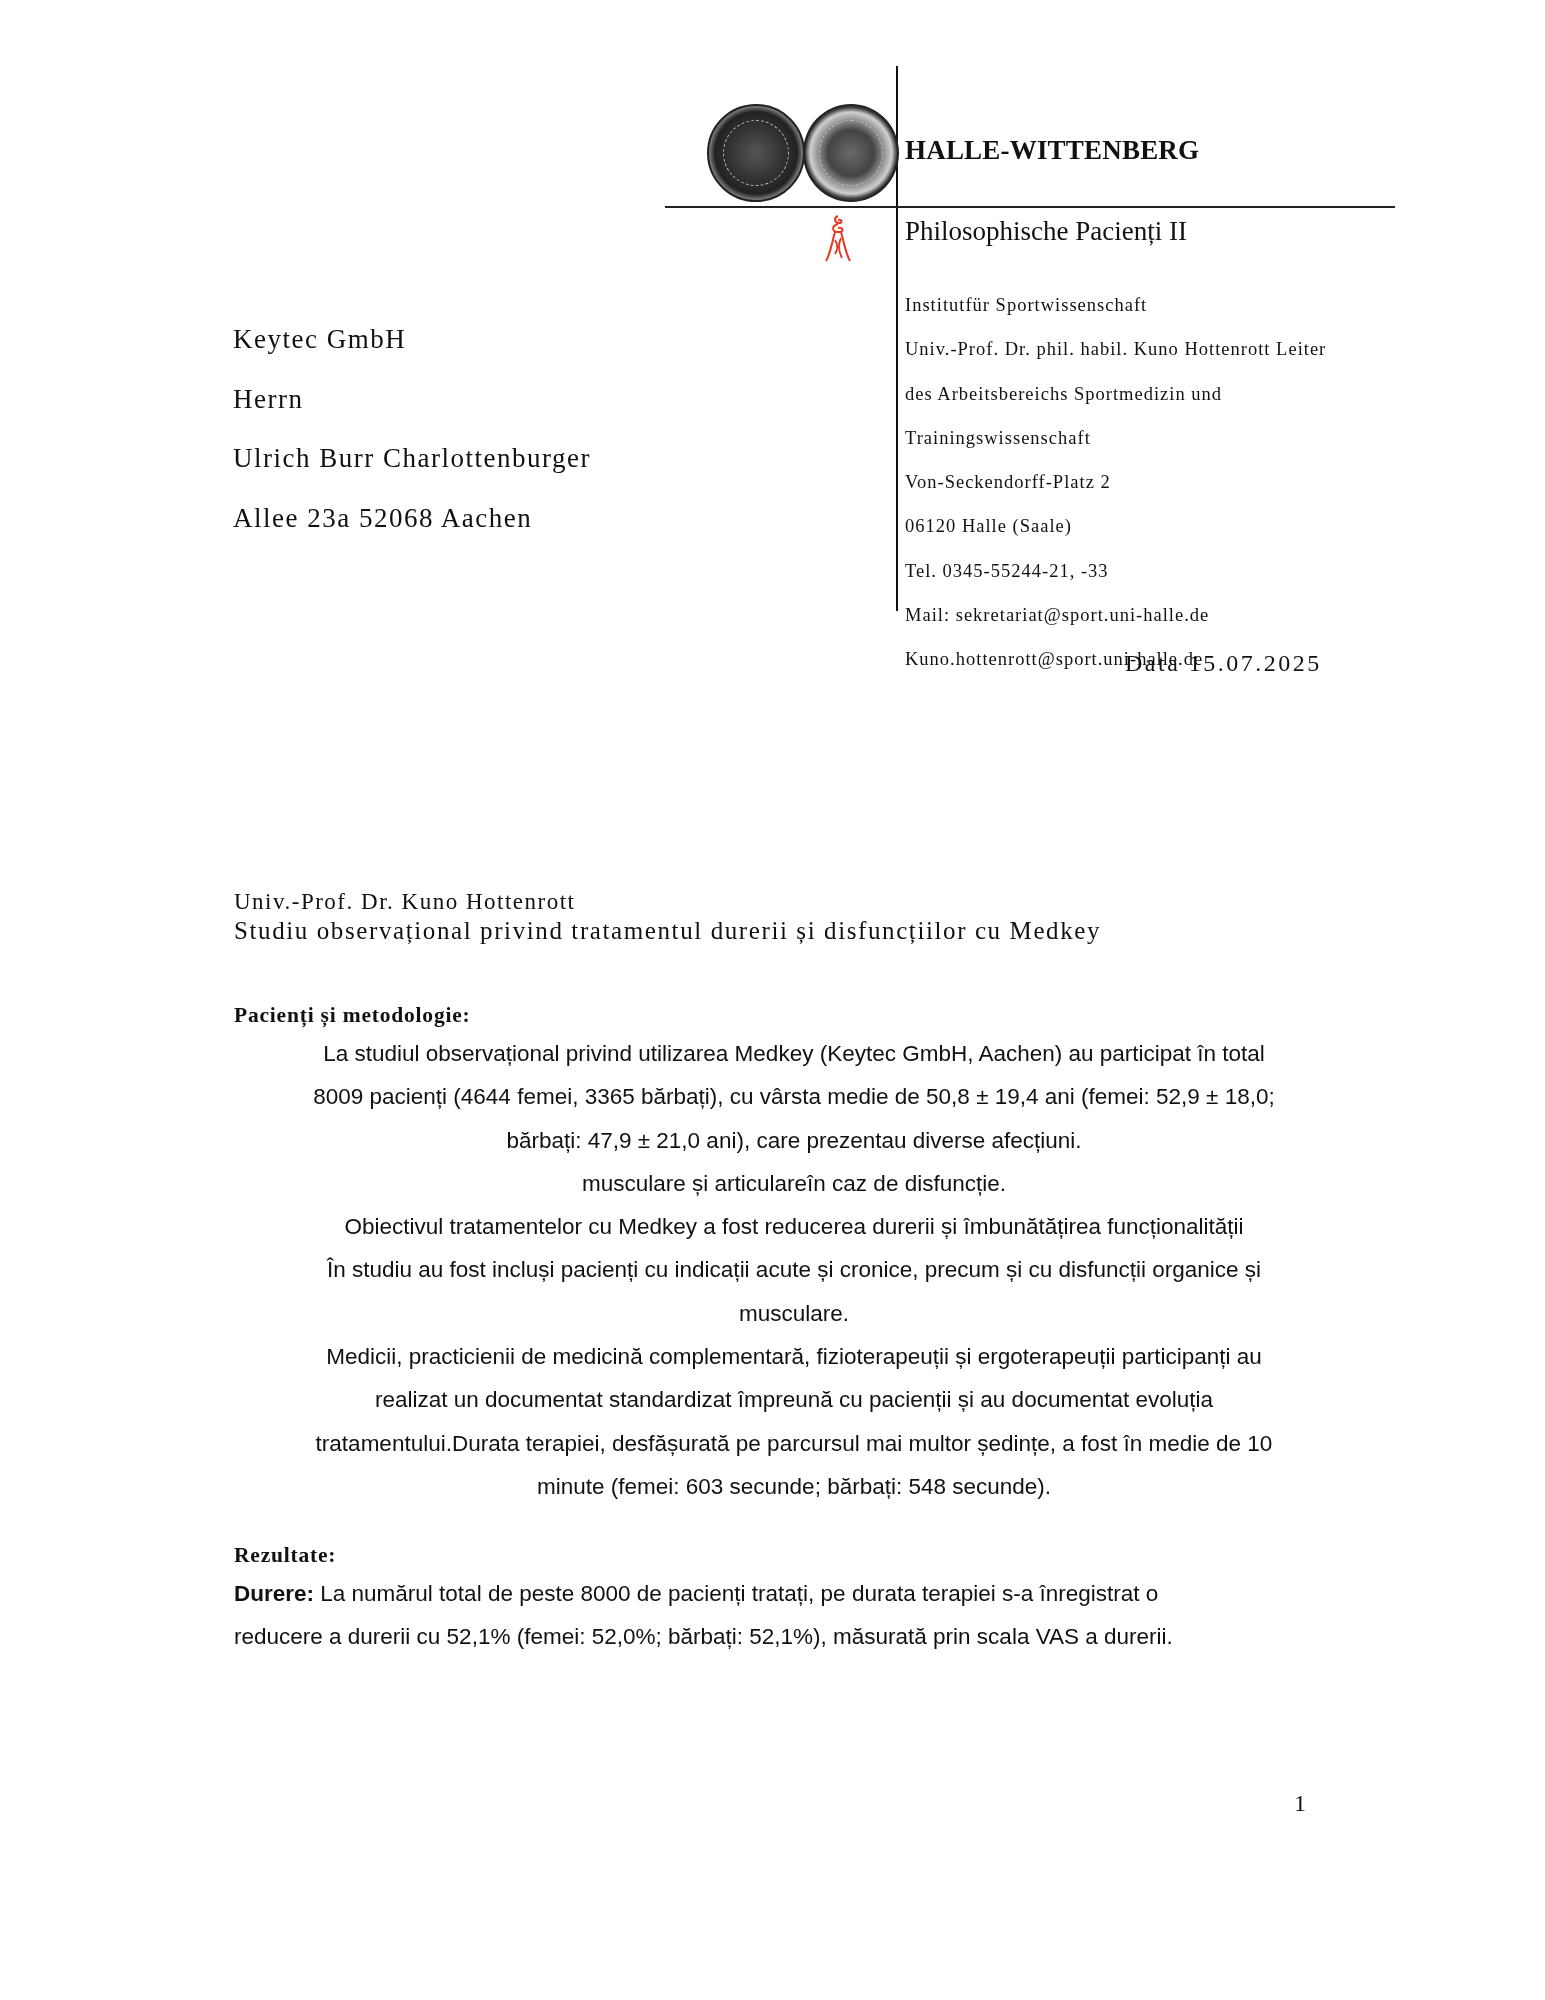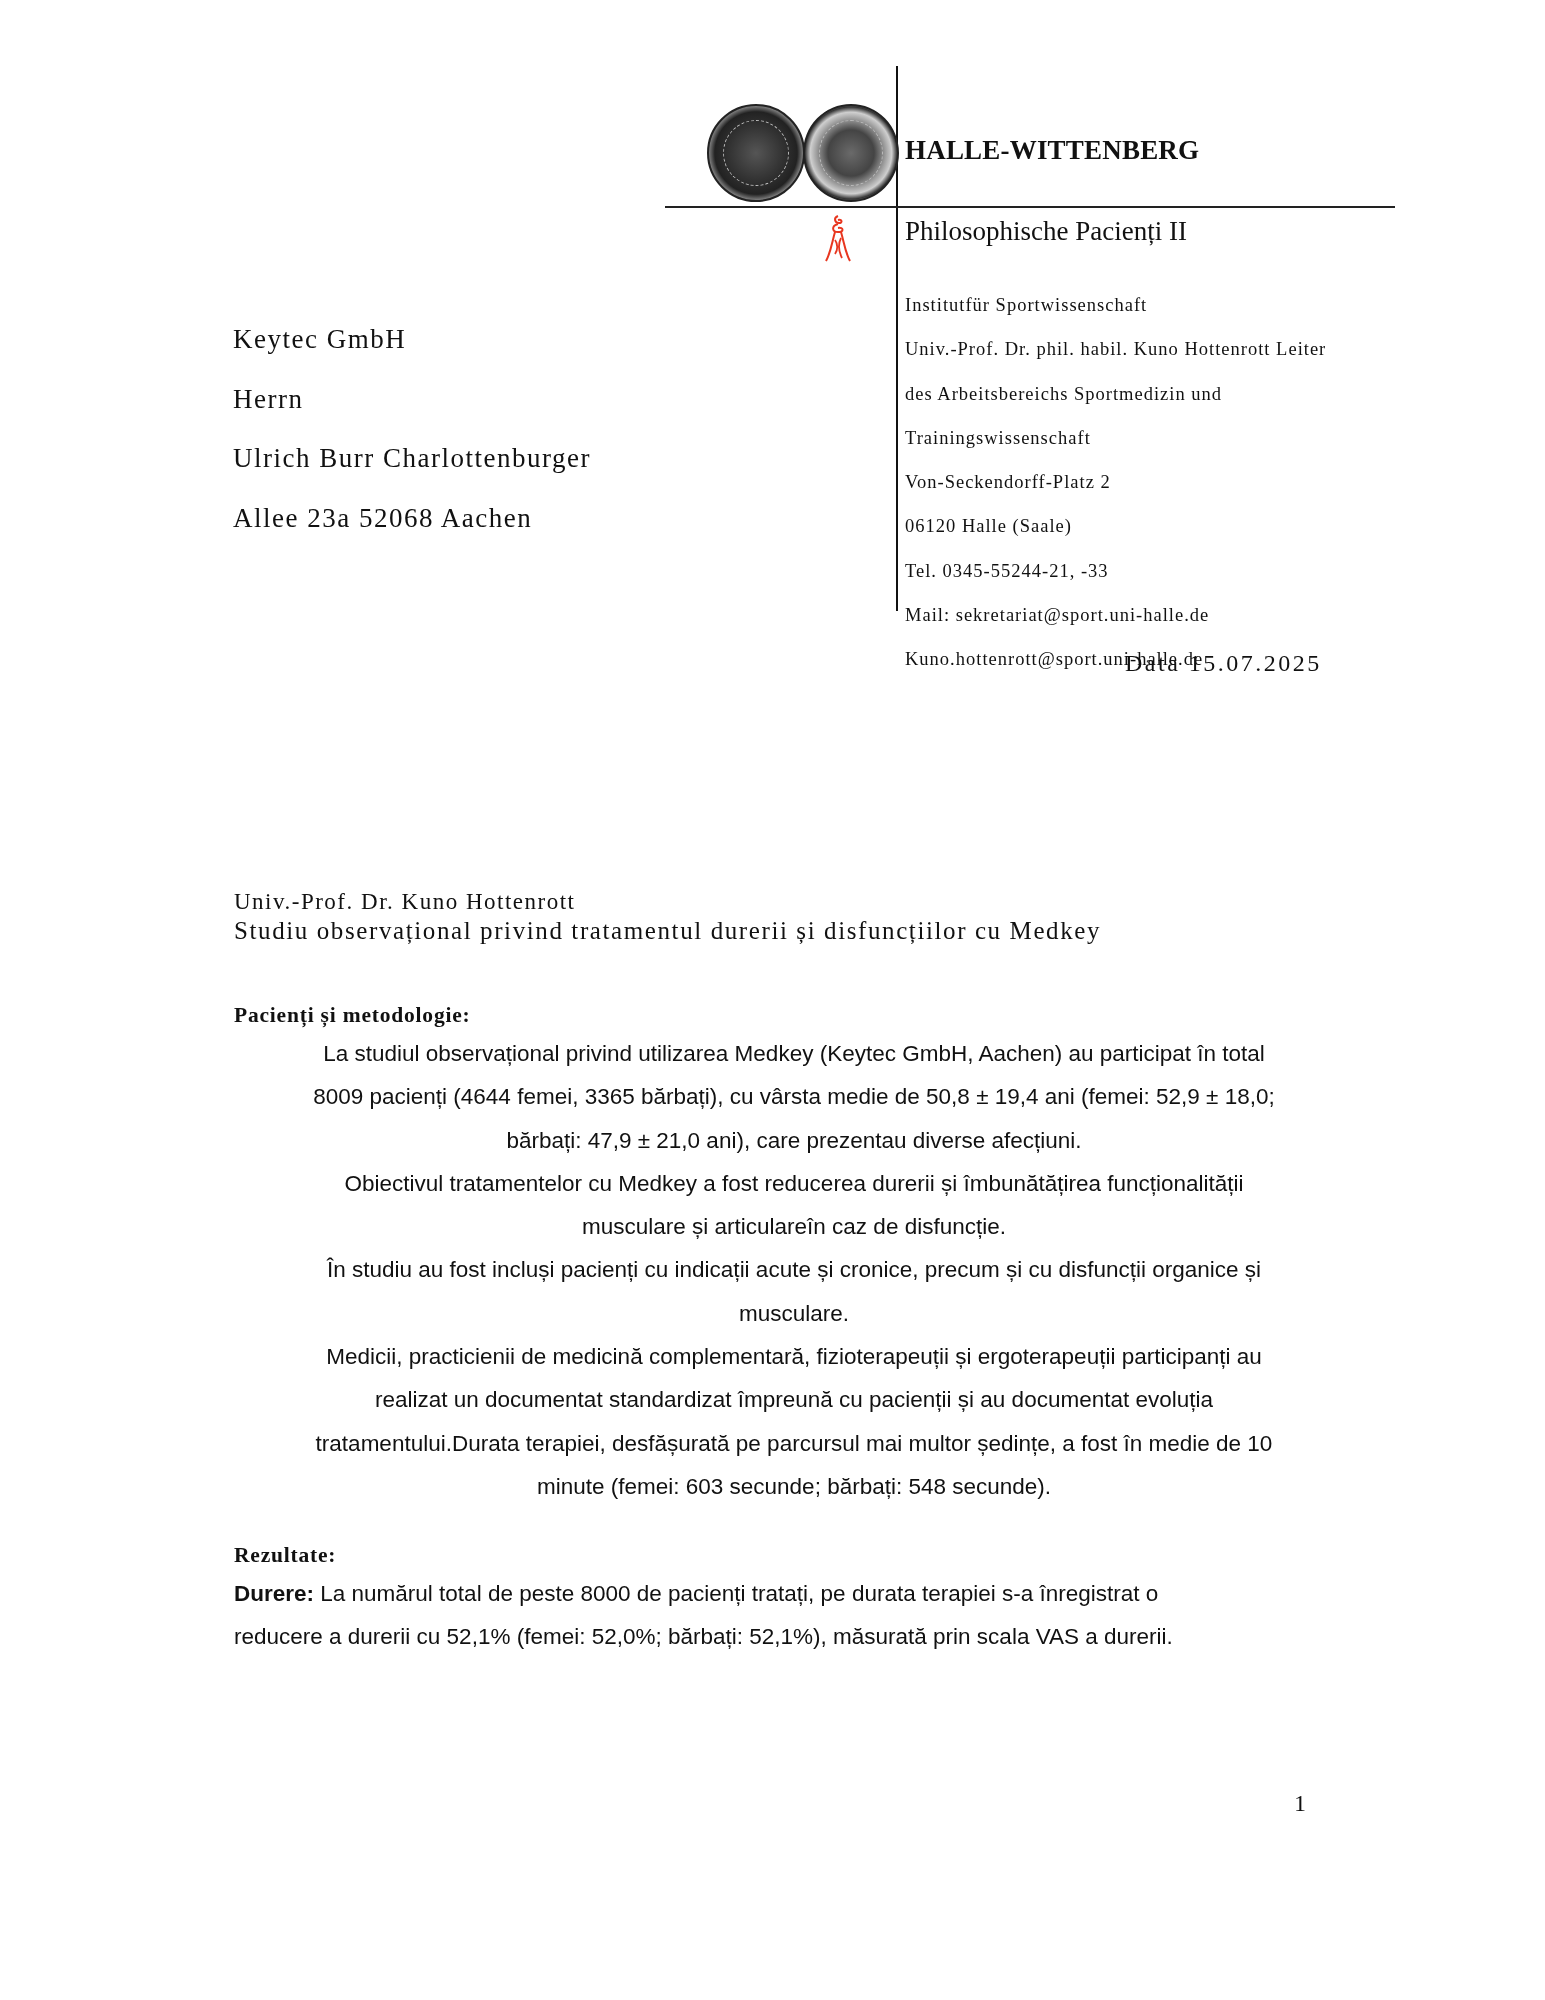--- a/index.html
+++ b/index.html
@@ -90,22 +90,22 @@
 <div class="date serif">Data 15.07.2025</div>
 
 <div class="author serif">Univ.-Prof. Dr. Kuno Hottenrott</div>
 <div class="title serif">Studiu observațional privind tratamentul durerii și disfuncțiilor cu Medkey</div>
 
 <div class="section-h sh1 serif">Pacienți și metodologie:</div>
 <div class="para p1 sans">
   <div>La studiul observațional privind utilizarea Medkey (Keytec GmbH, Aachen) au participat în total</div>
   <div>8009 pacienți (4644 femei, 3365 bărbați), cu vârsta medie de 50,8 ± 19,4 ani (femei: 52,9 ± 18,0;</div>
   <div>bărbați: 47,9 ± 21,0 ani), care prezentau diverse afecțiuni.</div>
+  <div>musculare și articulareîn caz de disfuncție.</div>
   <div>Obiectivul tratamentelor cu Medkey a fost reducerea durerii și îmbunătățirea funcționalității</div>
-  <div>musculare și articulareîn caz de disfuncție.</div>
   <div>În studiu au fost incluși pacienți cu indicații acute și cronice, precum și cu disfuncții organice și</div>
   <div>musculare.</div>
   <div>Medicii, practicienii de medicină complementară, fizioterapeuții și ergoterapeuții participanți au</div>
   <div>realizat un documentat standardizat împreună cu pacienții și au documentat evoluția</div>
   <div>tratamentului.Durata terapiei, desfășurată pe parcursul mai multor ședințe, a fost în medie de 10</div>
   <div>minute (femei: 603 secunde; bărbați: 548 secunde).</div>
 </div>
 
 <div class="section-h sh2 serif">Rezultate:</div>
 <div class="para p2 sans">

